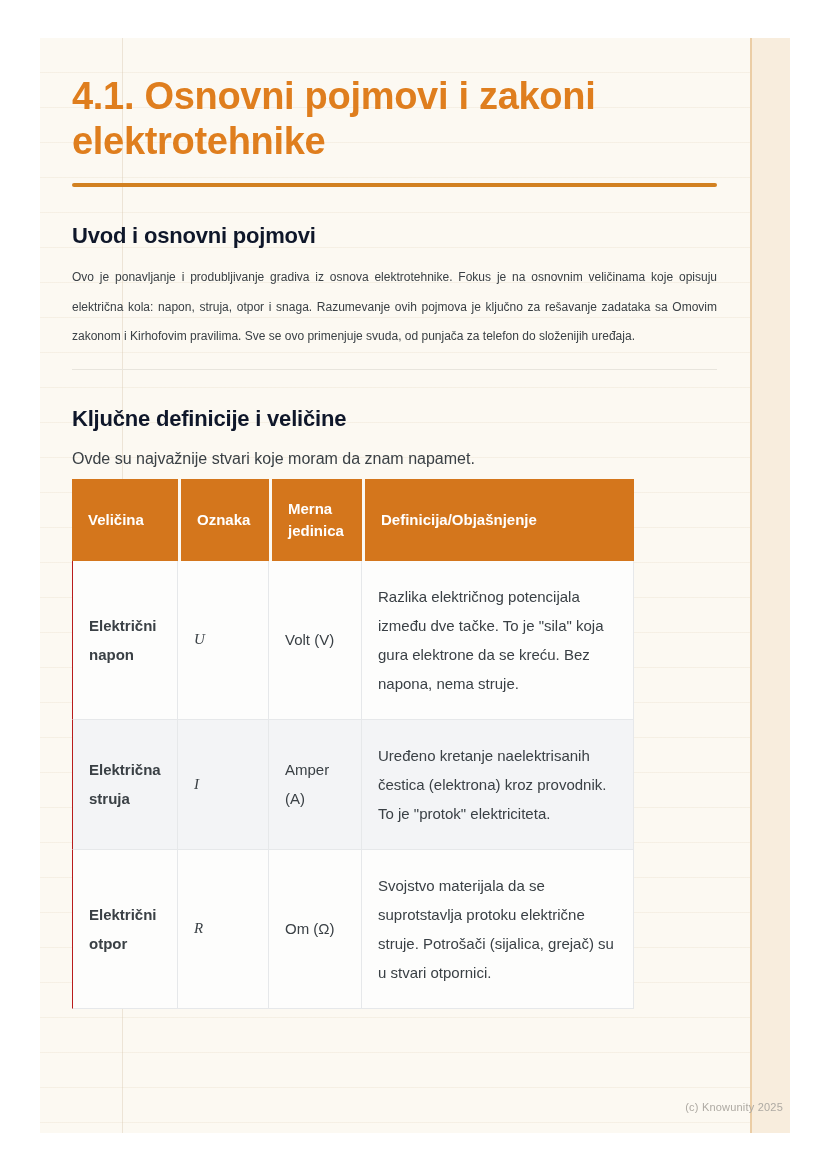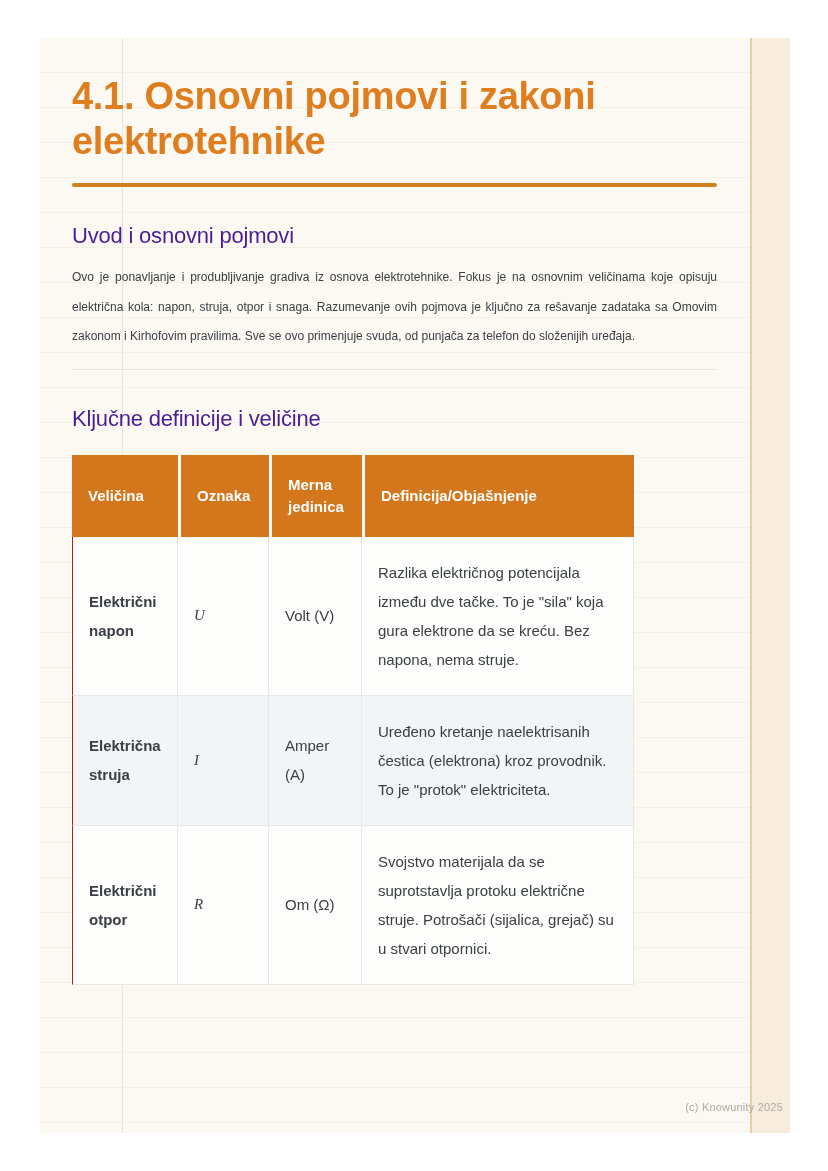--- a/index.html
+++ b/index.html
@@ -71,23 +71,23 @@
   .title-rule {
     margin-top: 19px;
     height: 4px;
     background: #D28121;
     border-radius: 2px;
   }
   .section-heading {
     margin: 36px 0 0 0;
     font-size: 22px;
     line-height: 26px;
-    font-weight: 400;
+    font-weight: 700;
     letter-spacing: -0.2px;
-    color: #4c1d95;
+    color: #0f172a;
   }
   .body-paragraph {
     margin: 14px 0 0 0;
     font-size: 12px;
     line-height: 29.5px;
     color: #3A4045;
     text-align: justify;
   }
   .section-divider {
     margin-top: 17px;
@@ -95,21 +95,21 @@
     background: #E8E5DD;
     border: none;
   }
   .note-paragraph {
     margin: 17px 0 0 0;
     font-size: 16px;
     line-height: 20px;
     color: #3A4045;
   }
   table.def-table {
-    margin-top: 23px;
+    margin-top: 10px;
     width: 562px;
     border-collapse: separate;
     border-spacing: 0;
     table-layout: fixed;
   }
   col.c1 { width: 106px; }
   col.c2 { width: 91px; }
   col.c3 { width: 93px; }
   col.c4 { width: 272px; }
   .def-table thead th {
@@ -182,20 +182,21 @@
       <div class="title-rule"></div>
 
       <h2 class="section-heading">Uvod i osnovni pojmovi</h2>
 
       <p class="body-paragraph">Ovo je ponavljanje i produbljivanje gradiva iz osnova elektrotehnike. Fokus je na osnovnim veličinama koje opisuju električna kola: napon, struja, otpor i snaga. Razumevanje ovih pojmova je ključno za rešavanje zadataka sa Omovim zakonom i Kirhofovim pravilima. Sve se ovo primenjuje svuda, od punjača za telefon do složenijih uređaja.</p>
 
       <hr class="section-divider">
 
       <h2 class="section-heading">Ključne definicije i veličine</h2>
 
+      <p class="note-paragraph">Ovde su najvažnije stvari koje moram da znam napamet.</p>
 
       <table class="def-table">
         <colgroup>
           <col class="c1">
             <col class="c2">
             <col class="c3">
             <col class="c4">
         </colgroup>
         <thead>
           <tr>

